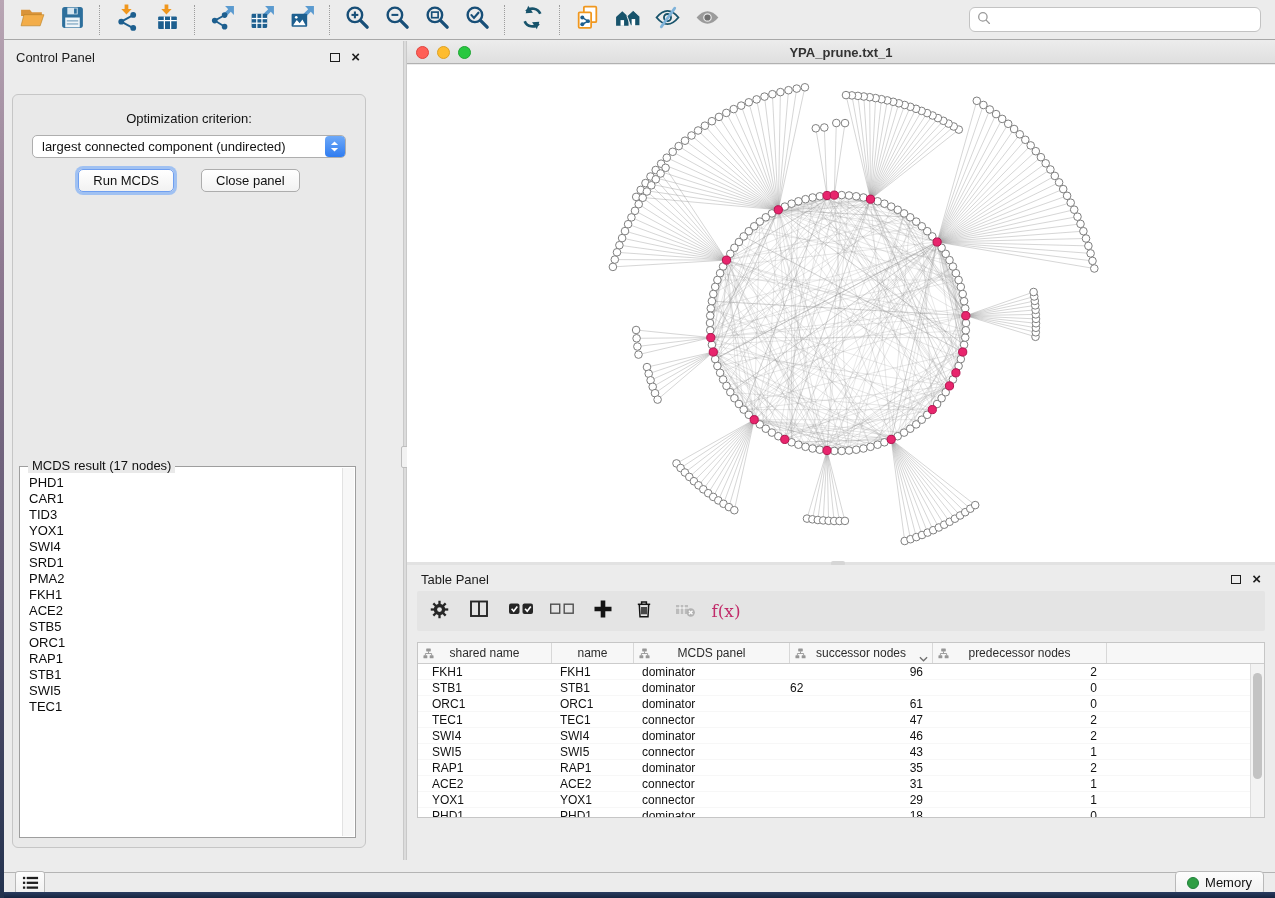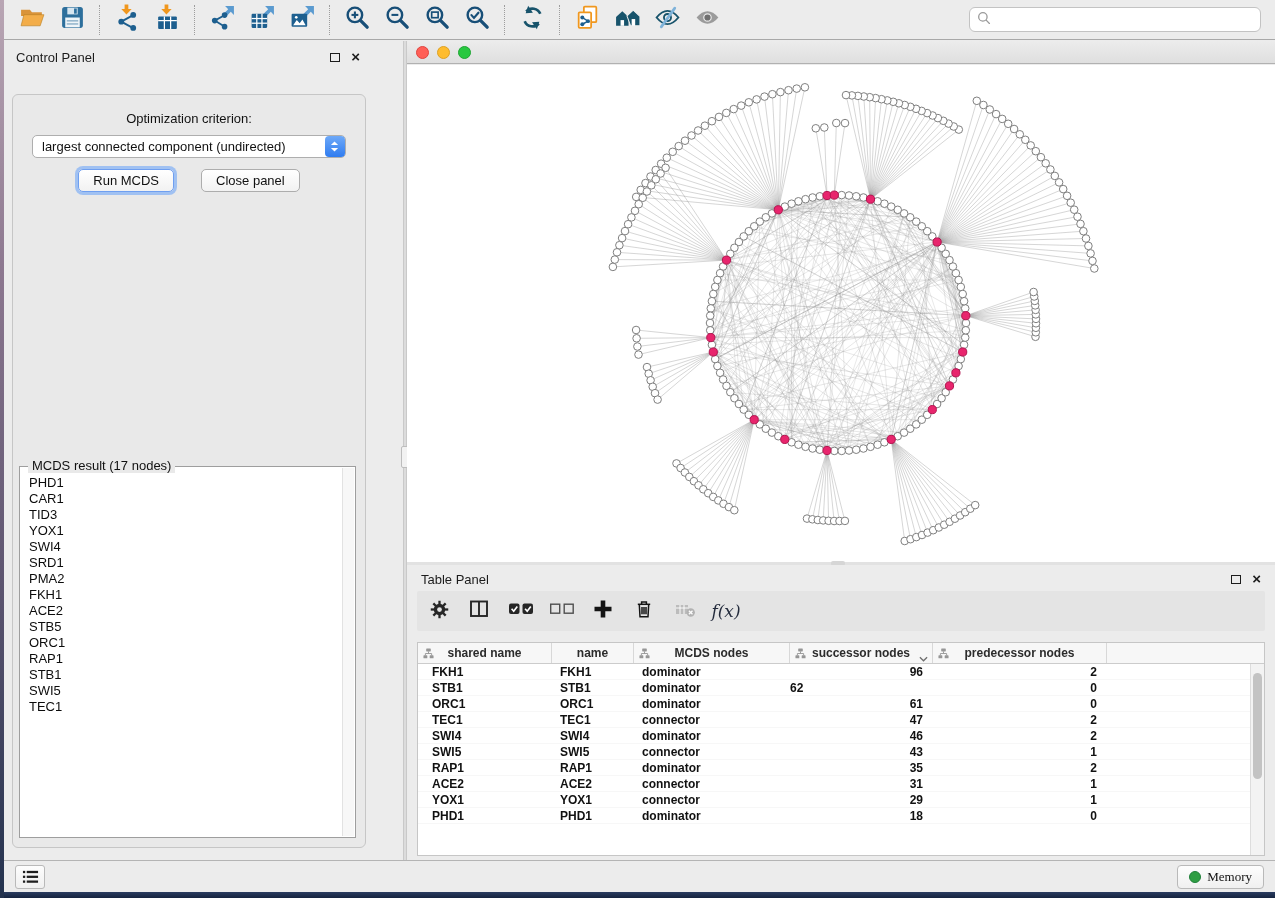--- a/index.html
+++ b/index.html
@@ -79,44 +79,44 @@
   .net-canvas { position:absolute; left:0; right:0; top:24px; height:497px; background:#fff; overflow:hidden;}
   .hsplit { position:absolute; left:0; right:0; top:521px; height:3px; background:#e2e2e2; }
 
   
   .tpanel { position:absolute; left:0; right:0; top:524px; bottom:0; background:#ececec; }
   .tp-header { height:25px; display:flex; align-items:center; padding:3px 14px 0; }
   .tp-title { font-size:13px; color:#1c1c1c; }
   .tp-toolbar { margin:1px 10px 0; height:40px; background:#e4e4e4; border-radius:2px;
     display:flex; align-items:center; gap:9px; padding:0 6px; }
   .tp-tbtn { width:32px; height:32px; display:flex; align-items:center; justify-content:center; }
-  .fx { font-family:"DejaVu Serif", serif; font-style:italic; font-size:17px; color:#0f172a; }
-
-  .tp-table { position:absolute; left:10px; right:10px; top:77px; height:214px;
-    background:#fff; border:1px solid #c6c6c6;font-weight:bold; }
+  .fx { font-family:"DejaVu Serif", serif; font-size:17px; color:#be185d; }
+
+  .tp-table { position:absolute; left:10px; right:10px; top:77px; height:176px;
+    background:#fff; border:1px solid #c6c6c6; }
   .thead { display:flex; height:21px; background:#f7f7f7; border-bottom:1px solid #cccccc; }
   .th { position:relative; display:flex; align-items:center; justify-content:center;
     font-size:12px; color:#2c2c2c; border-right:1px solid #d8d8d8; overflow:hidden; }
   .th .cicon { position:absolute; left:5px; top:5px; }
   .th .sort { position:absolute; right:4px; top:8px; }
   .tbody { position:absolute; left:0; right:14px; top:21px; bottom:0; overflow:hidden; }
   .trow { display:flex; height:16px; border-bottom:1px solid rgba(0,0,0,0.03); }
   .td { font-size:12px; color:#111; white-space:nowrap; overflow:hidden; line-height:16px; }
   .tscroll { position:absolute; right:0; top:21px; bottom:0; width:14px; background:#f3f3f3;
     border-left:1px solid #ddd; }
   .tscroll .thumb { position:absolute; left:2px; right:2px; top:9px; height:106px;
     background:#c3c3c3; border-radius:6px; }
 
   .tp-tabs { position:absolute; left:0; right:0; bottom:3px; height:24px;
     display:flex; justify-content:center; align-items:center; }
   .tp-tabs .seg .tab { padding:3px 15px 4px; }
 
   
-  .statusbar { position:absolute; left:0; right:0; bottom:0; height:32px; background:#ececec;
-    border-top:1px solid #b4b4b4; display:flex; align-items:center; padding:0 11px;font-family:Liberation Serif, serif; }
+  .statusbar { position:absolute; left:0; right:0; bottom:0; height:20px; background:#ececec;
+    border-top:1px solid #b4b4b4; display:flex; align-items:center; padding:0 11px; }
   .sb-btn { width:30px; height:24px; background:linear-gradient(#fdfdfd,#f0f0f0);
     border:1px solid #b9b9b9; border-radius:3px; display:flex; align-items:center; justify-content:center; }
   .mem-btn { margin-left:auto; height:24px; padding:0 11px; background:linear-gradient(#fdfdfd,#f0f0f0);
     border:1px solid #b9b9b9; border-radius:4px; display:flex; align-items:center; gap:6px; font-size:13px; color:#111;}
   .mem-dot { width:12px; height:12px; border-radius:50%; background:#2f9e44; border:1px solid #20803a; }
 </style>
 </head>
 <body>
 
 <div class="desk-left"></div>
@@ -349,20 +349,21 @@
       </div>
     </div>
   </div>
 
   <div class="vsplit">
       <div class="grip"></div>
     </div>
 
   <div class="rpane">
     <div class="net-titlebar">
+      <span class="net-title">YPA_prune.txt_1</span>
       <span class="lights">
         <span class="light" style="background:#ff5f57;border:0.5px solid #e0443e;"></span>
         <span class="light" style="background:#febc2e;border:0.5px solid #dea123;"></span>
         <span class="light" style="background:#28c840;border:0.5px solid #1fa534;"></span>
       </span>
     </div>
     <div class="net-canvas">
       <svg id="net-svg" width="872" height="497">
           <line x1="371.3" y1="144.8" x2="397.9" y2="22.3" stroke="#8a8a8a" stroke-opacity="0.5" stroke-width="0.7"></line>
           <line x1="371.3" y1="144.8" x2="389.7" y2="23.6" stroke="#8a8a8a" stroke-opacity="0.5" stroke-width="0.7"></line>
@@ -1178,21 +1179,21 @@
             </div>
             <div class="th" style="width: 156px; flex: 0 0 156px;">
               <span class="cicon"><svg viewBox="0 0 12 12" width="11" height="11">
                   <g fill="#969696">
                     <rect x="3.5" y="0.5" width="5" height="3.2" rx="0.6"></rect>
                     <rect x="0.5" y="8" width="4.2" height="3.2" rx="0.6"></rect>
                     <rect x="7.3" y="8" width="4.2" height="3.2" rx="0.6"></rect>
                   </g>
                   <path d="M6 3.7v2.3M2.6 8V6h6.8v2" stroke="#969696" stroke-width="1" fill="none"></path>
                 </svg></span>
-              <span>MCDS nodes</span>
+              <span>MCDS panel</span>
             </div>
             <div class="th" style="width: 143px; flex: 0 0 143px;">
               <span class="cicon"><svg viewBox="0 0 12 12" width="11" height="11">
                   <g fill="#969696">
                     <rect x="3.5" y="0.5" width="5" height="3.2" rx="0.6"></rect>
                     <rect x="0.5" y="8" width="4.2" height="3.2" rx="0.6"></rect>
                     <rect x="7.3" y="8" width="4.2" height="3.2" rx="0.6"></rect>
                   </g>
                   <path d="M6 3.7v2.3M2.6 8V6h6.8v2" stroke="#969696" stroke-width="1" fill="none"></path>
                 </svg></span>

